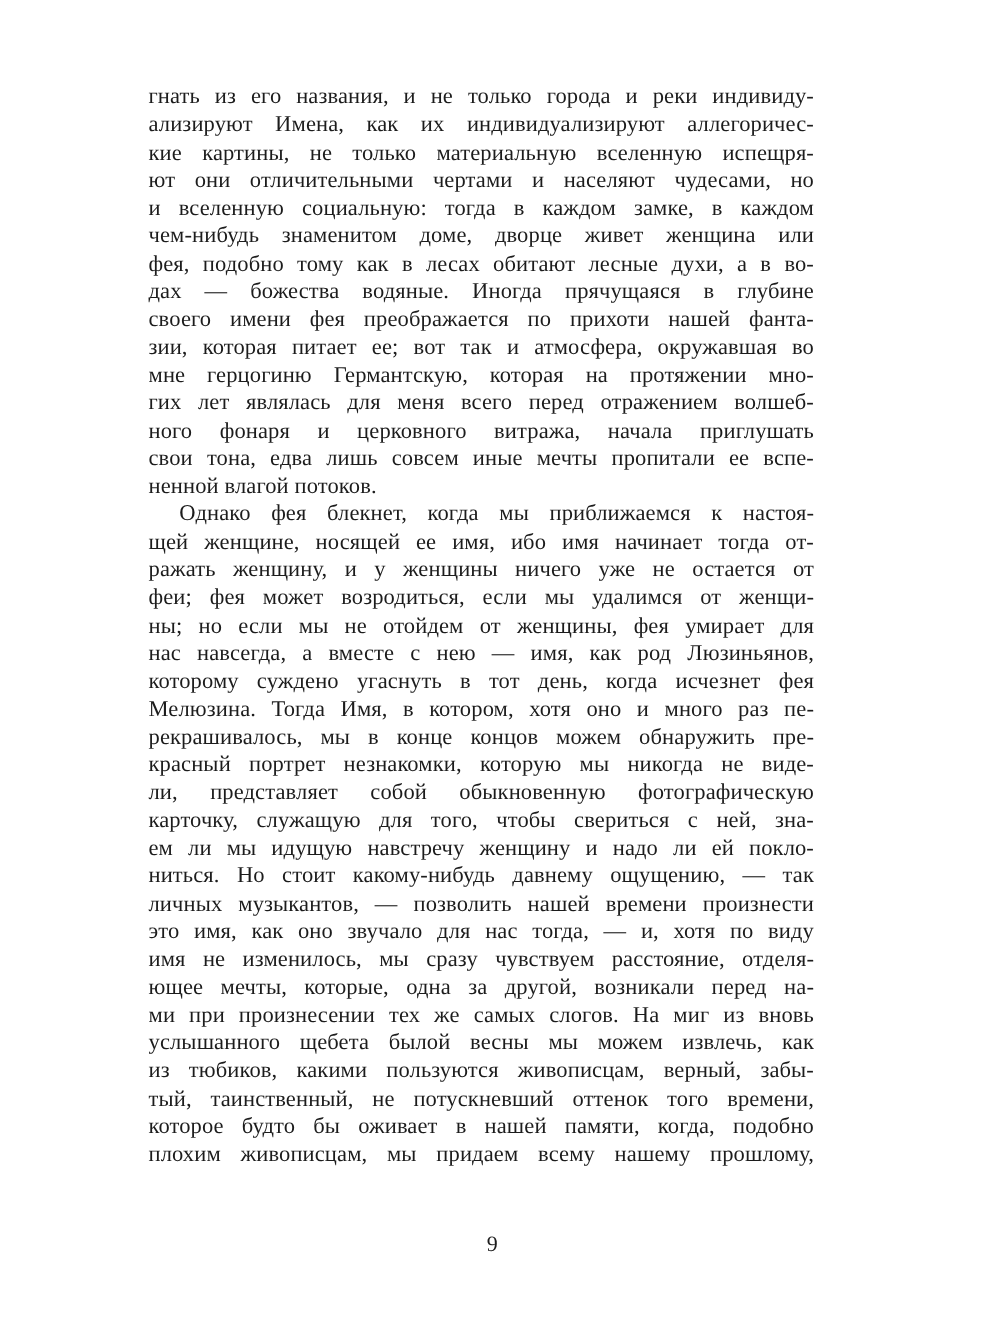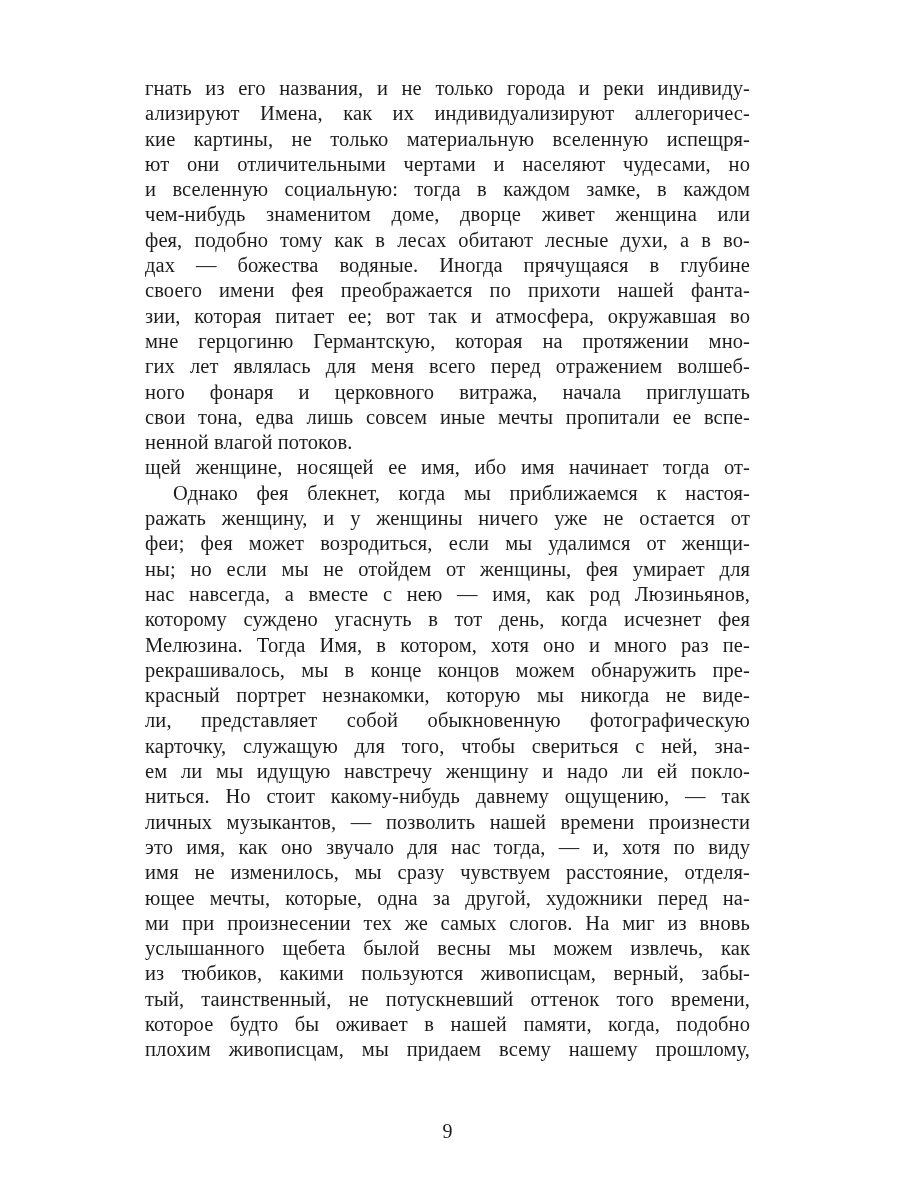--- a/index.html
+++ b/index.html
@@ -15,21 +15,21 @@
   .book-page {
     position: relative;
     width: 900px;
     height: 1200px;
     background: #ffffff;
     color: #1c1c1c;
     font-family: "Liberation Serif", "DejaVu Serif", serif;
   }
   .text-block {
     position: absolute;
-    left: 145px;
+    left: 135px;
     top: 76px;
     width: 605px;
   }
   .paragraph {
     margin: 0;
     padding: 0;
   }
   .line {
     font-size: 20.5px;
     line-height: 25.3px;
@@ -71,38 +71,38 @@
         <div class="line">дах — божества водяные. Иногда прячущаяся в глубине</div>
         <div class="line">своего имени фея преображается по прихоти нашей фанта-</div>
         <div class="line">зии, которая питает ее; вот так и атмосфера, окружавшая во</div>
         <div class="line">мне герцогиню Германтскую, которая на протяжении мно-</div>
         <div class="line">гих лет являлась для меня всего перед отражением волшеб-</div>
         <div class="line">ного фонаря и церковного витража, начала приглушать</div>
         <div class="line">свои тона, едва лишь совсем иные мечты пропитали ее вспе-</div>
         <div class="line para-end">ненной влагой потоков.</div>
       </div>
       <div class="paragraph">
+        <div class="line indent">Однако фея блекнет, когда мы приближаемся к настоя-</div>
         <div class="line">щей женщине, носящей ее имя, ибо имя начинает тогда от-</div>
-        <div class="line indent">Однако фея блекнет, когда мы приближаемся к настоя-</div>
         <div class="line">ражать женщину, и у женщины ничего уже не остается от</div>
         <div class="line">феи; фея может возродиться, если мы удалимся от женщи-</div>
         <div class="line">ны; но если мы не отойдем от женщины, фея умирает для</div>
         <div class="line">нас навсегда, а вместе с нею — имя, как род Люзиньянов,</div>
         <div class="line">которому суждено угаснуть в тот день, когда исчезнет фея</div>
         <div class="line">Мелюзина. Тогда Имя, в котором, хотя оно и много раз пе-</div>
         <div class="line">рекрашивалось, мы в конце концов можем обнаружить пре-</div>
         <div class="line">красный портрет незнакомки, которую мы никогда не виде-</div>
         <div class="line">ли, представляет собой обыкновенную фотографическую</div>
         <div class="line">карточку, служащую для того, чтобы свериться с ней, зна-</div>
         <div class="line">ем ли мы идущую навстречу женщину и надо ли ей покло-</div>
         <div class="line">ниться. Но стоит какому-нибудь давнему ощущению, — так</div>
         <div class="line">личных музыкантов, — позволить нашей времени произнести</div>
         <div class="line">это имя, как оно звучало для нас тогда, — и, хотя по виду</div>
         <div class="line">имя не изменилось, мы сразу чувствуем расстояние, отделя-</div>
-        <div class="line">ющее мечты, которые, одна за другой, художники перед на-</div>
+        <div class="line">ющее мечты, которые, одна за другой, возникали перед на-</div>
         <div class="line">ми при произнесении тех же самых слогов. На миг из вновь</div>
         <div class="line">услышанного щебета былой весны мы можем извлечь, как</div>
         <div class="line">из тюбиков, какими пользуются живописцам, верный, забы-</div>
         <div class="line">тый, таинственный, не потускневший оттенок того времени,</div>
         <div class="line">которое будто бы оживает в нашей памяти, когда, подобно</div>
         <div class="line">плохим живописцам, мы придаем всему нашему прошлому,</div>
       </div>
     </div>
   <div class="page-number">9</div>
 </div>

